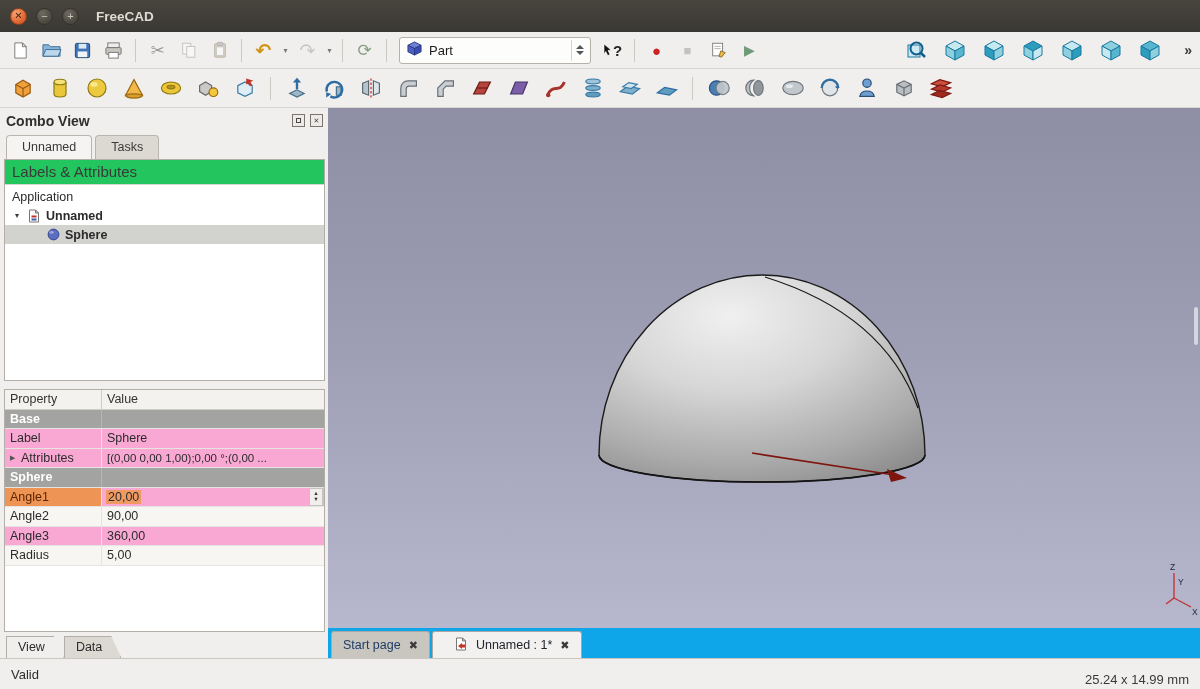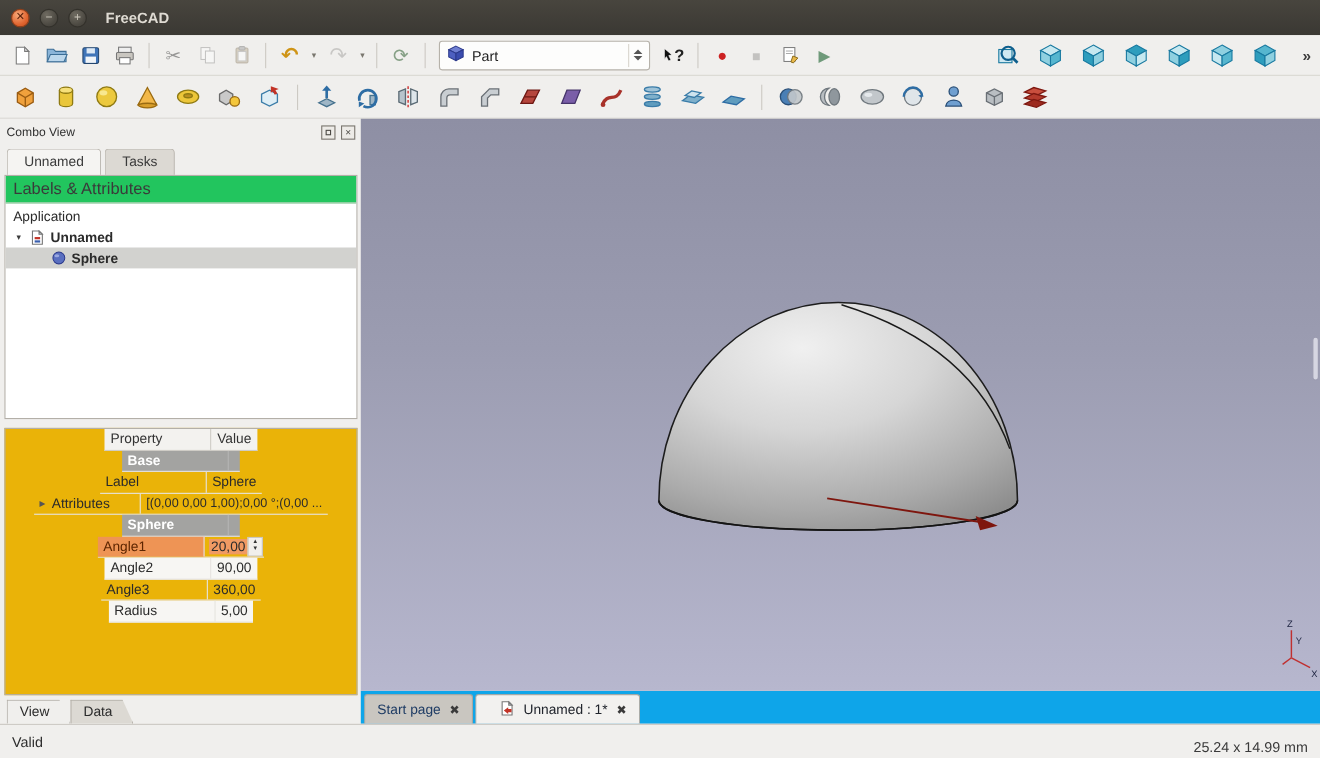--- a/index.html
+++ b/index.html
@@ -40,38 +40,38 @@
   .tri-dn { width:0; height:0; border-left:4px solid transparent; border-right:4px solid transparent; border-top:4px solid #555; }
   .viewgroup { margin-left:auto; display:flex; align-items:center; gap:10px; }
   .overflow { font-weight:bold; color:#3b3b3b; font-size:14px; margin:0 2px 0 10px; }
 
   
   .main { flex:1; display:flex; min-height:0; }
 
   
   .left-panel { flex:0 0 328px; display:flex; flex-direction:column; padding:3px 3px 0 4px; background:#f0efed; }
   .panel-head { display:flex; align-items:center; height:19px; padding:0 2px; }
-  .panel-title { font-size:11px; color:#2f2f2f; flex:1; }
+  .panel-title { font-size:14px; color:#2f2f2f; flex:1;font-weight:bold; }
   .panel-btn { width:13px; height:13px; border:1px solid #7a766f; display:flex; align-items:center; justify-content:center; font-size:7px; color:#4c4a45; margin-left:5px; background:#edebe7; }
   .panel-btn .inner-sq { width:5px; height:5px; border:1px solid #4c4a45; }
   .cv-tabs { display:flex; margin-top:5px; padding-left:2px; }
   .cv-tab { padding:4px 15px 5px; font-size:12.5px; border:1px solid #b9b5ae; border-bottom:none; border-radius:4px 4px 0 0; background:#dcd9d3; color:#3a3a3a; margin-right:3px; }
   .cv-tab.active { background:#f5f4f2; }
   .tree-box { border:1px solid #b3afa8; background:#fff; height:222px; display:flex; flex-direction:column; overflow:hidden; }
   .tree-header { background:#22c55e; border-bottom:1px solid #d9d6d0; padding:3px 7px 4px; font-size:15px; color:#3a3a3a; }
   .tree-rows { padding-top:2px; }
   .tree-row { display:flex; align-items:center; height:19px; padding-left:7px; font-size:12.5px; gap:5px; }
   .tree-row.selected { background:#d2d2cf; }
   .bold { font-weight:bold; }
   .expander { width:10px; font-size:8px; color:#3a3a3a; text-align:center; }
   .indent2 { width:30px; }
   .ticon svg { display:block; }
 
   
-  .prop-box { border:1px solid #b3afa8; background:#eab308; margin-top:8px; flex:1; display:flex; flex-direction:column; overflow:hidden;align-items:center; }
+  .prop-box { border:1px solid #b3afa8; background:#f9a8d4; margin-top:8px; flex:1; display:flex; flex-direction:column; overflow:hidden; }
   .prow { display:grid; grid-template-columns:97px 1fr; min-height:19.5px; border-bottom:1px solid #e6e4e0; font-size:12.5px; }
   .prow > div { padding:1px 5px; display:flex; align-items:center; overflow:hidden; white-space:nowrap; }
   .pcell { border-right:1px solid #e6e4e0; }
   .phead { background:#f3f2ef; border-bottom:1px solid #cfccc6; color:#333; }
   .phead > div { border-right-color:#cfccc6; }
   .pgroup { background:#a3a3a1; }
   .pgroup > div { color:#fff; font-weight:bold; border-right-color:#b5b5b3; }
   .alt { background:#f7f6f3; }
   .pexp { width:11px; font-size:7px; color:#555; }
   .smalltxt { font-size:11.5px; }

